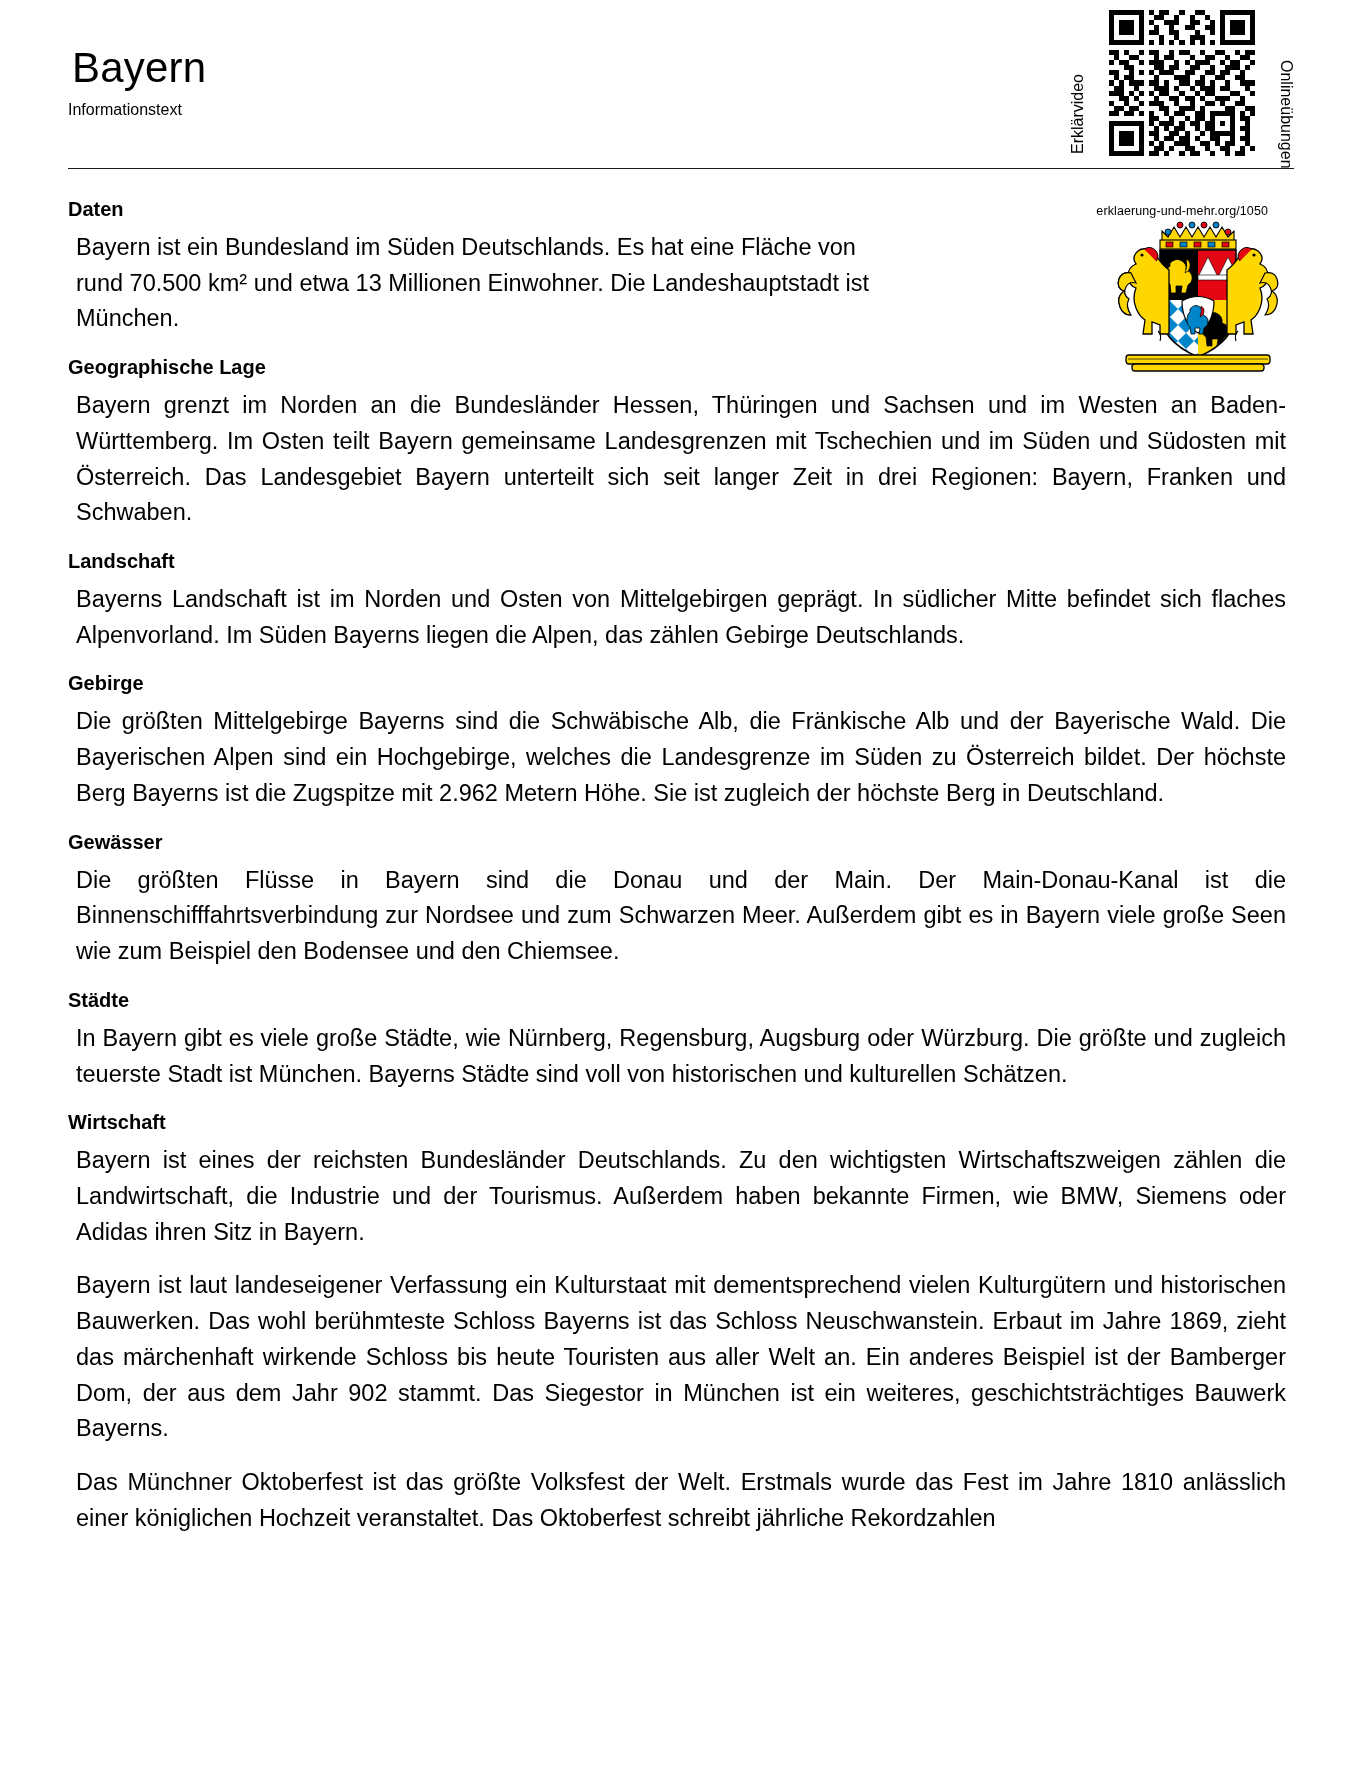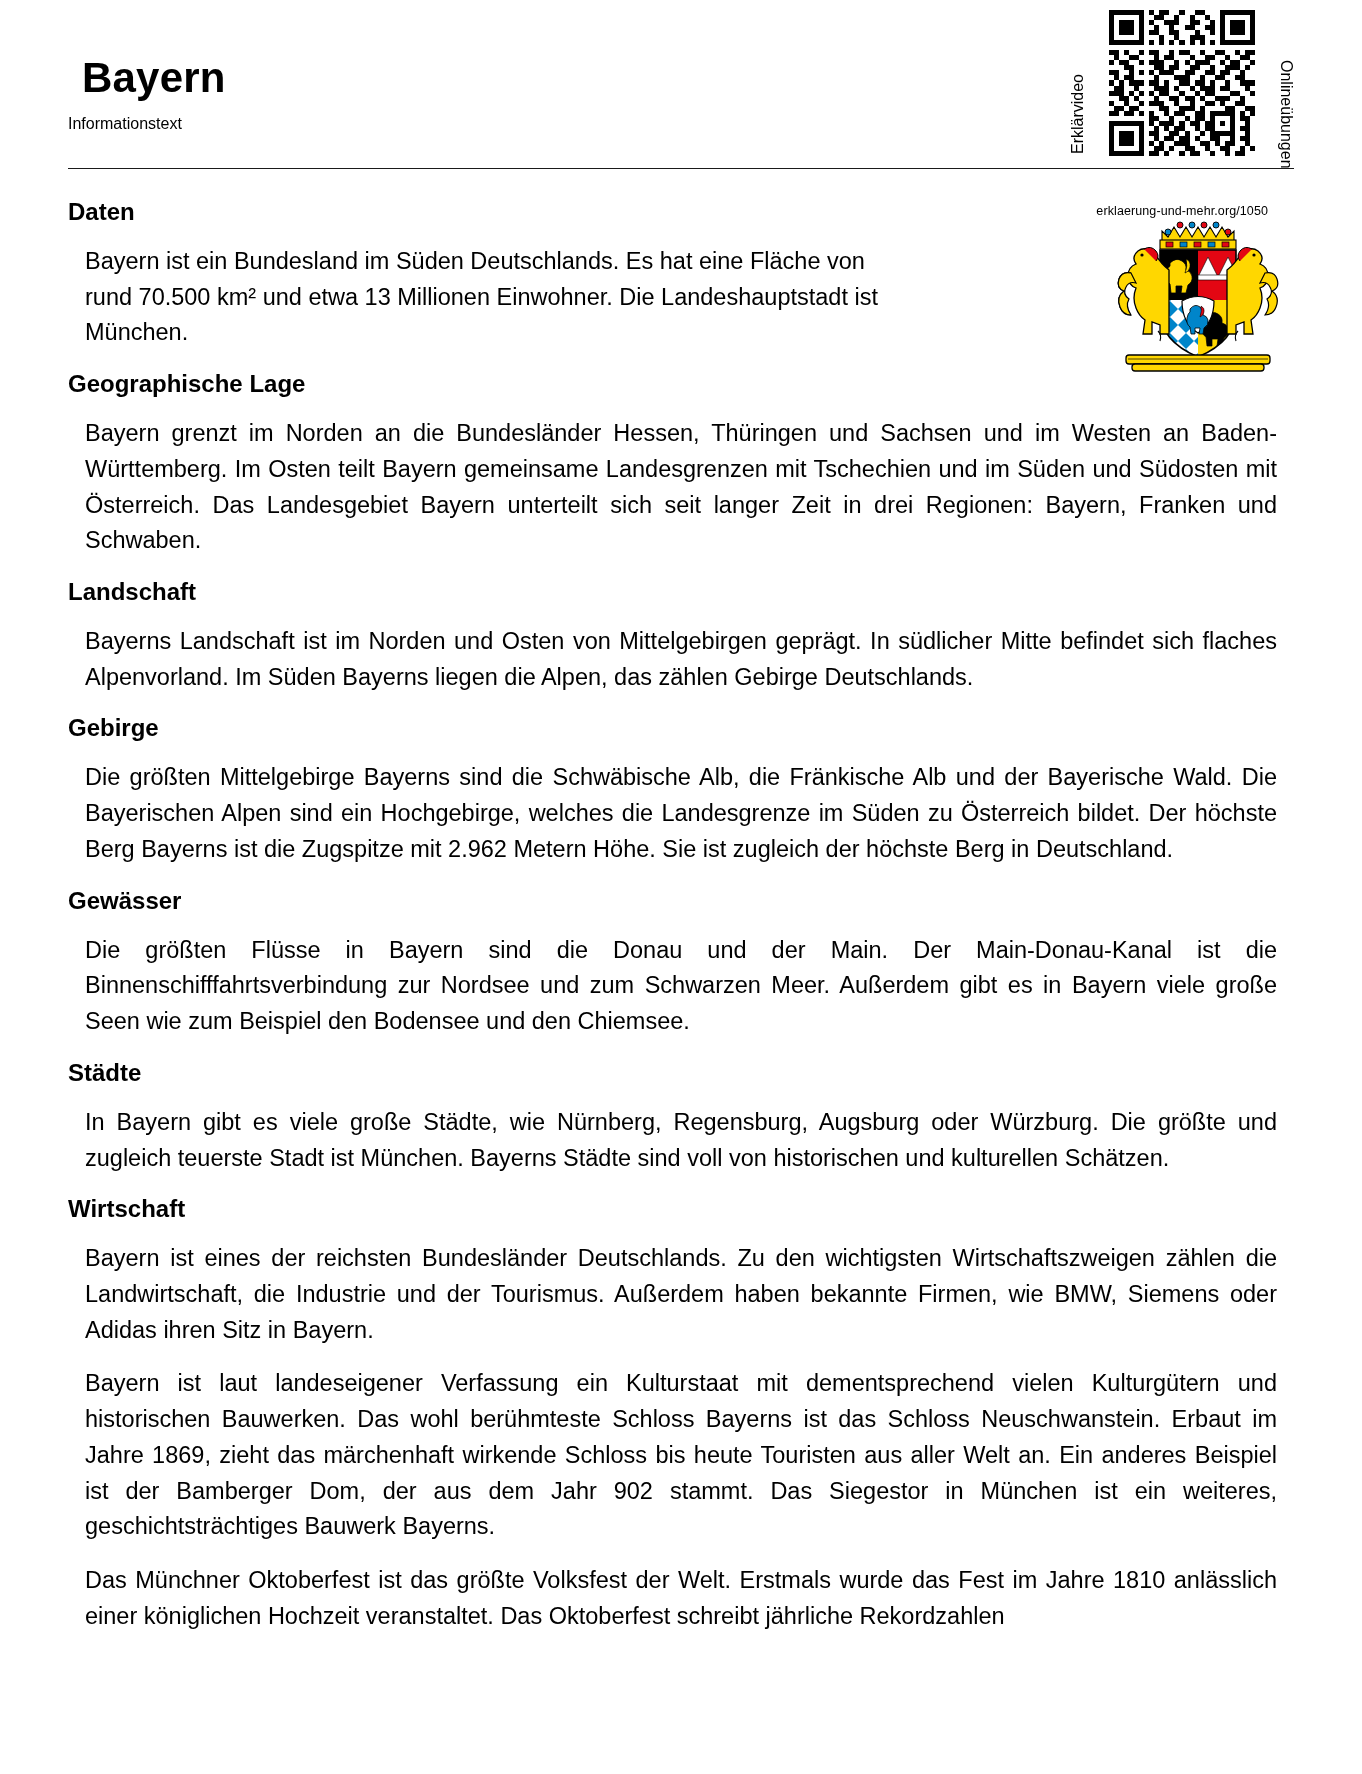--- a/index.html
+++ b/index.html
@@ -29,24 +29,24 @@
     position: relative;
     height: 168px;
   }
   .header-titles {
     position: absolute;
     left: 0;
     top: 42px;
   }
   .doc-title {
     font-size: 42px;
-    font-weight: bold;
+    font-weight: normal;
     letter-spacing: 0.2px;
     line-height: 1.05;
-    margin: 14px;
+    margin: 4px;
   }
   .doc-subtitle {
     font-size: 16px;
     font-weight: normal;
     line-height: 1.2;
     margin: 10px 0 0 0;
   }
 
   
   .qr-block {
@@ -95,29 +95,29 @@
     border-top: 1.5px solid #1a1a1a;
     margin: 0 0 28px 0;
   }
 
   
   .content {
     position: relative;
   }
   .section { margin-bottom: 18px; }
   .section h2 {
-    font-size: 24px;
+    font-size: 20px;
     font-weight: bold;
     margin: 0 0 6px 0;
     line-height: 1.25;
   }
   .section p {
     font-size: 23.5px;
     line-height: 1.52;
-    margin: 17px;
+    margin: 8px;
     text-align: justify;
     text-justify: inter-word;
   }
   .section p.left { text-align: left; }
 
   
   .narrow p { max-width: 795px; }
 
   
   .crest {

